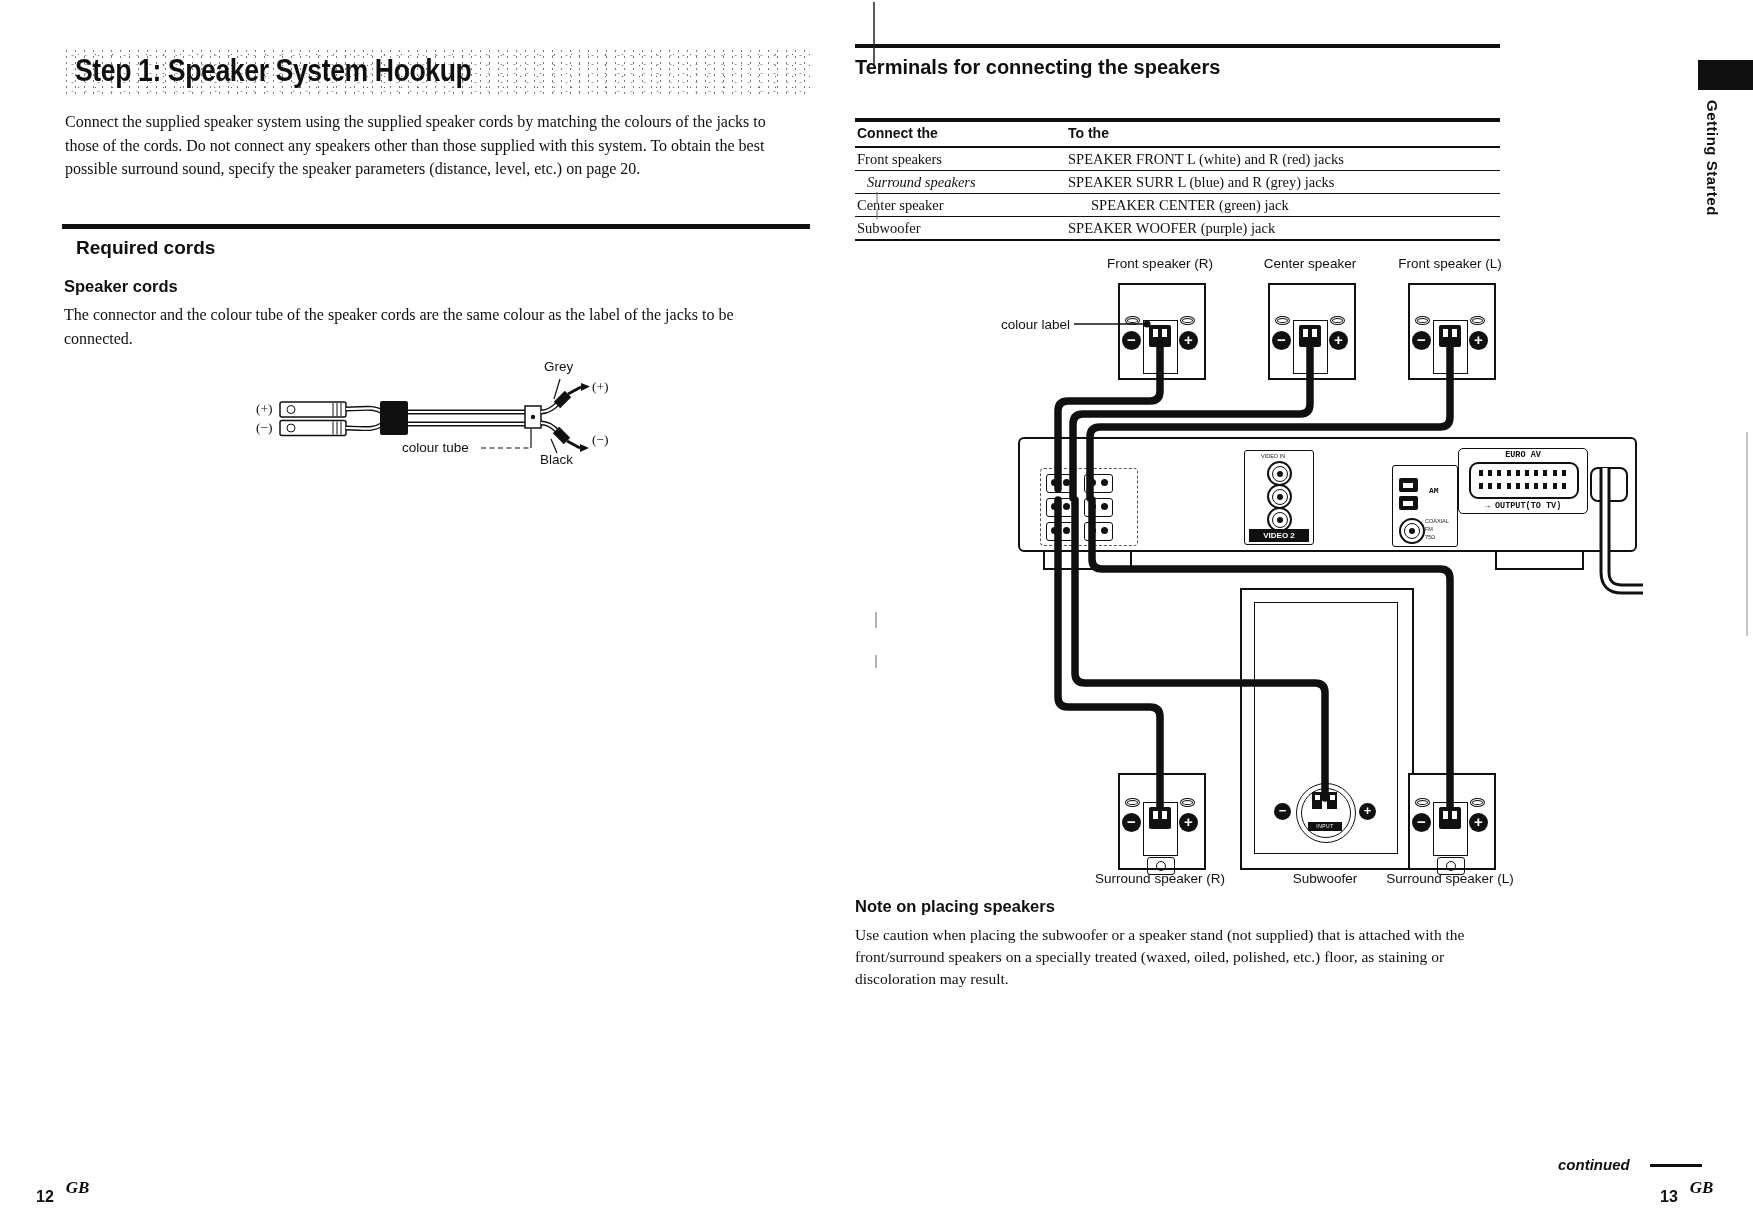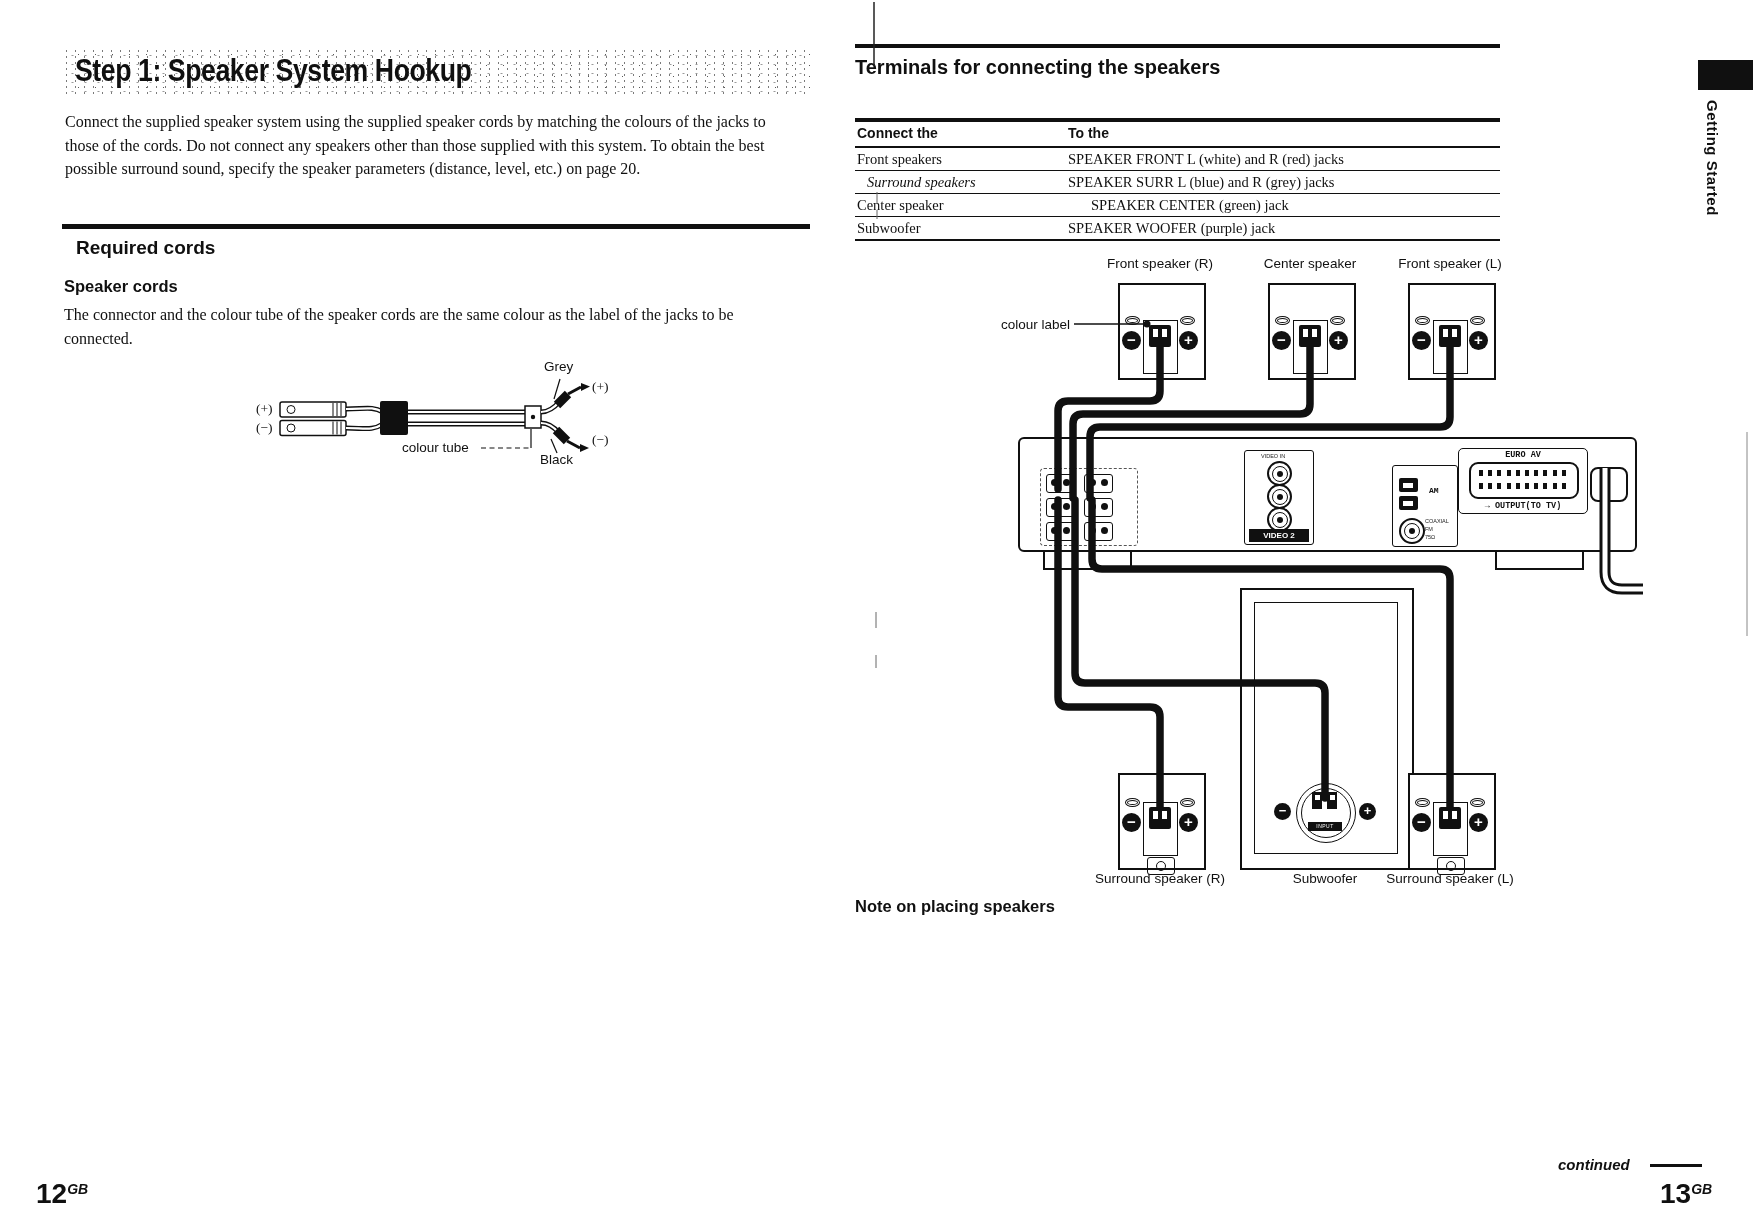--- a/index.html
+++ b/index.html
@@ -18,22 +18,22 @@
     letter-spacing:-0.5px;transform:scaleX(0.86);transform-origin:left top;white-space:nowrap;}
   .h2{font-family:"Liberation Sans",sans-serif;font-weight:bold;font-size:19px;}
   .h3{font-family:"Liberation Sans",sans-serif;font-weight:bold;font-size:16.5px;}
   .body-text{font-size:16px;line-height:23.5px;text-align:left;}
   .small-label{font-family:"Liberation Sans",sans-serif;font-size:13.5px;}
   .pm{font-size:13.5px;}
   
   .thead{font-family:"Liberation Sans",sans-serif;font-weight:bold;font-size:14px;}
   .tcell{font-size:14.5px;}
   
-  .pgnum{font-family:"Liberation Sans",sans-serif;font-weight:bold;font-size:28px;}
-  .pgsup{font-family:Liberation Sans, sans-serif;font-weight:bold;font-style:italic;font-size:14px;vertical-align:9px;}
+  .pgnum{font-family:"Liberation Sans",sans-serif;font-weight:bold;font-size:16px;}
+  .pgsup{font-family:Liberation Serif, serif;font-weight:bold;font-style:italic;font-size:17px;vertical-align:9px;margin-left:12px;}
   .continued{font-family:"Liberation Sans",sans-serif;font-weight:bold;font-style:italic;font-size:15px;}
   .vtab{writing-mode:vertical-rl;font-family:"Liberation Sans",sans-serif;font-weight:bold;font-size:15px;letter-spacing:0.5px;}
   
   .spkbox{position:absolute;border:2px solid #101010;background:#fff;z-index:1;}
   .panel{position:absolute;border:2px solid #101010;border-radius:6px;background:#fff;z-index:1;}
   .foot{position:absolute;width:85px;height:20px;border:2px solid #101010;background:#fff;z-index:0;}
   svg.art{position:absolute;left:0;top:0;z-index:2;pointer-events:none;}
   
   .term{position:absolute;width:76px;z-index:3;}
   .screw{position:absolute;width:13px;height:7px;border:1.2px solid #101010;border-radius:50%;top:0;}
@@ -314,20 +314,21 @@
         <span class="slot s2"></span>
       </span>
     <span class="sjack"></span>
   </div>
 
   <div class="abs small-label" style="left:1075px;top:871px;width:170px;text-align:center;">Surround speaker (R)</div>
   <div class="abs small-label" style="left:1255px;top:871px;width:140px;text-align:center;">Subwoofer</div>
   <div class="abs small-label" style="left:1365px;top:871px;width:170px;text-align:center;">Surround speaker (L)</div>
 
   <div class="abs h3" style="left:855px;top:897px;">Note on placing speakers</div>
+  <div class="abs body-text" style="left:855px;top:924px;width:656px;font-size:15.5px;line-height:22px;">Use caution when placing the subwoofer or a speaker stand (not supplied) that is attached with the front/surround speakers on a specially treated (waxed, oiled, polished, etc.) floor, as staining or discoloration may result.</div>
 
   <div class="abs continued" style="left:1558px;top:1156px;">continued</div>
   <div class="abs rule" style="left:1650px;top:1164px;width:52px;height:3px;"></div>
   <div class="abs" style="left:1660px;top:1178px;">
     <span class="pgnum">13</span><span class="pgsup">GB</span>
   </div>
 
 </div>
 
 </body></html>

